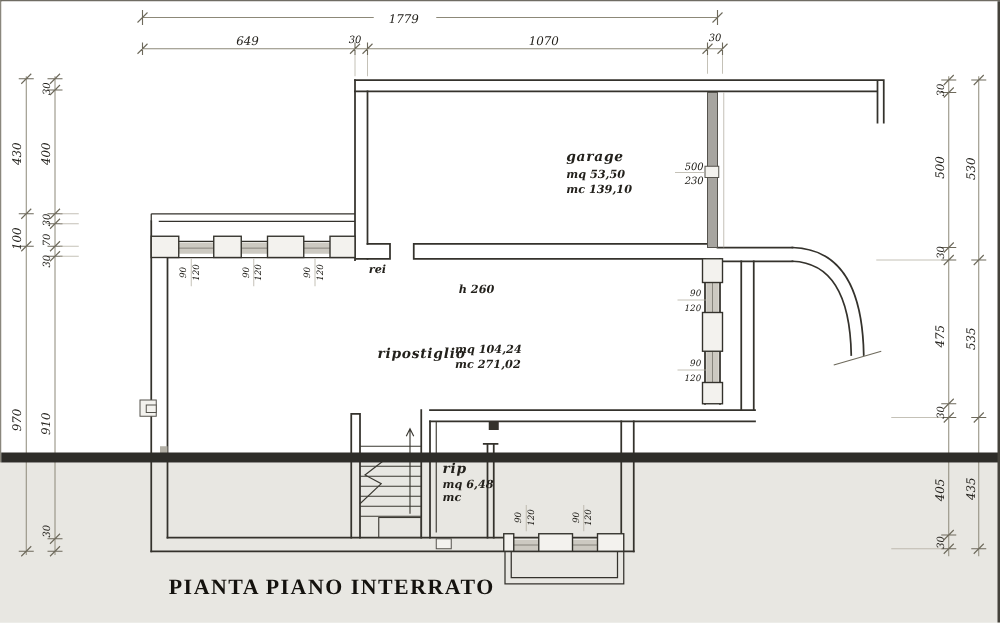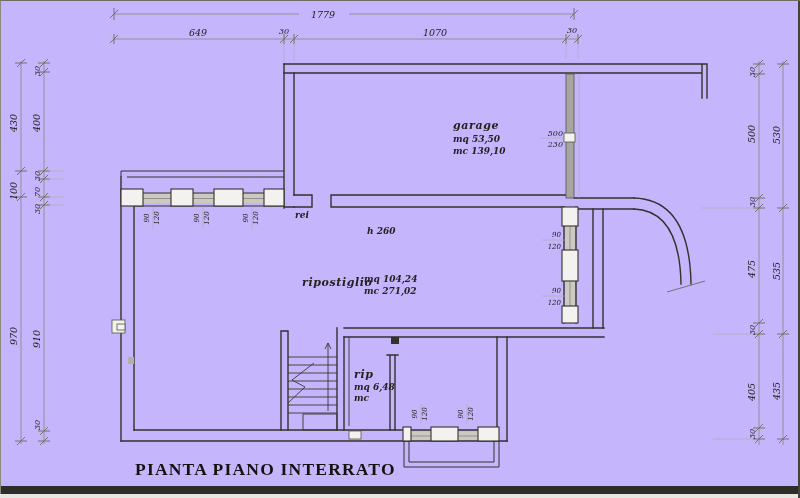--- a/index.html
+++ b/index.html
@@ -1,16 +1,16 @@
 <!DOCTYPE html>
 <html><head>
 <meta charset="utf-8">
 <style>
   html,body{margin:0;padding:0;width:800px;height:498px;overflow:hidden;background:#e8e7e2;}
-  .sheet{position:relative;width:800px;height:494px;background:#c4b5fd;
+  .sheet{position:relative;width:800px;height:370px;background:#ffffff;
          border-top:1px solid #6f6c63;border-left:1px solid #8a877d;
          box-sizing:border-box;font-family:"DejaVu Serif",serif;}
   svg{display:block}
   .wall{stroke:#34322c;stroke-width:1.4;fill:none;stroke-linecap:square;}
   .wallthin{stroke:#34322c;stroke-width:1;fill:none;}
   .pier{fill:#f3f2ee;stroke:#34322c;stroke-width:1.1;}
   .glass{fill:#ccc9c1;stroke:none;}
   .glassline{stroke:#6f6c64;stroke-width:.6;fill:none;}
   .dimline{stroke:#8c8878;stroke-width:.8;fill:none;}
   .dimfaint{stroke:#b0ac9f;stroke-width:.6;fill:none;}

